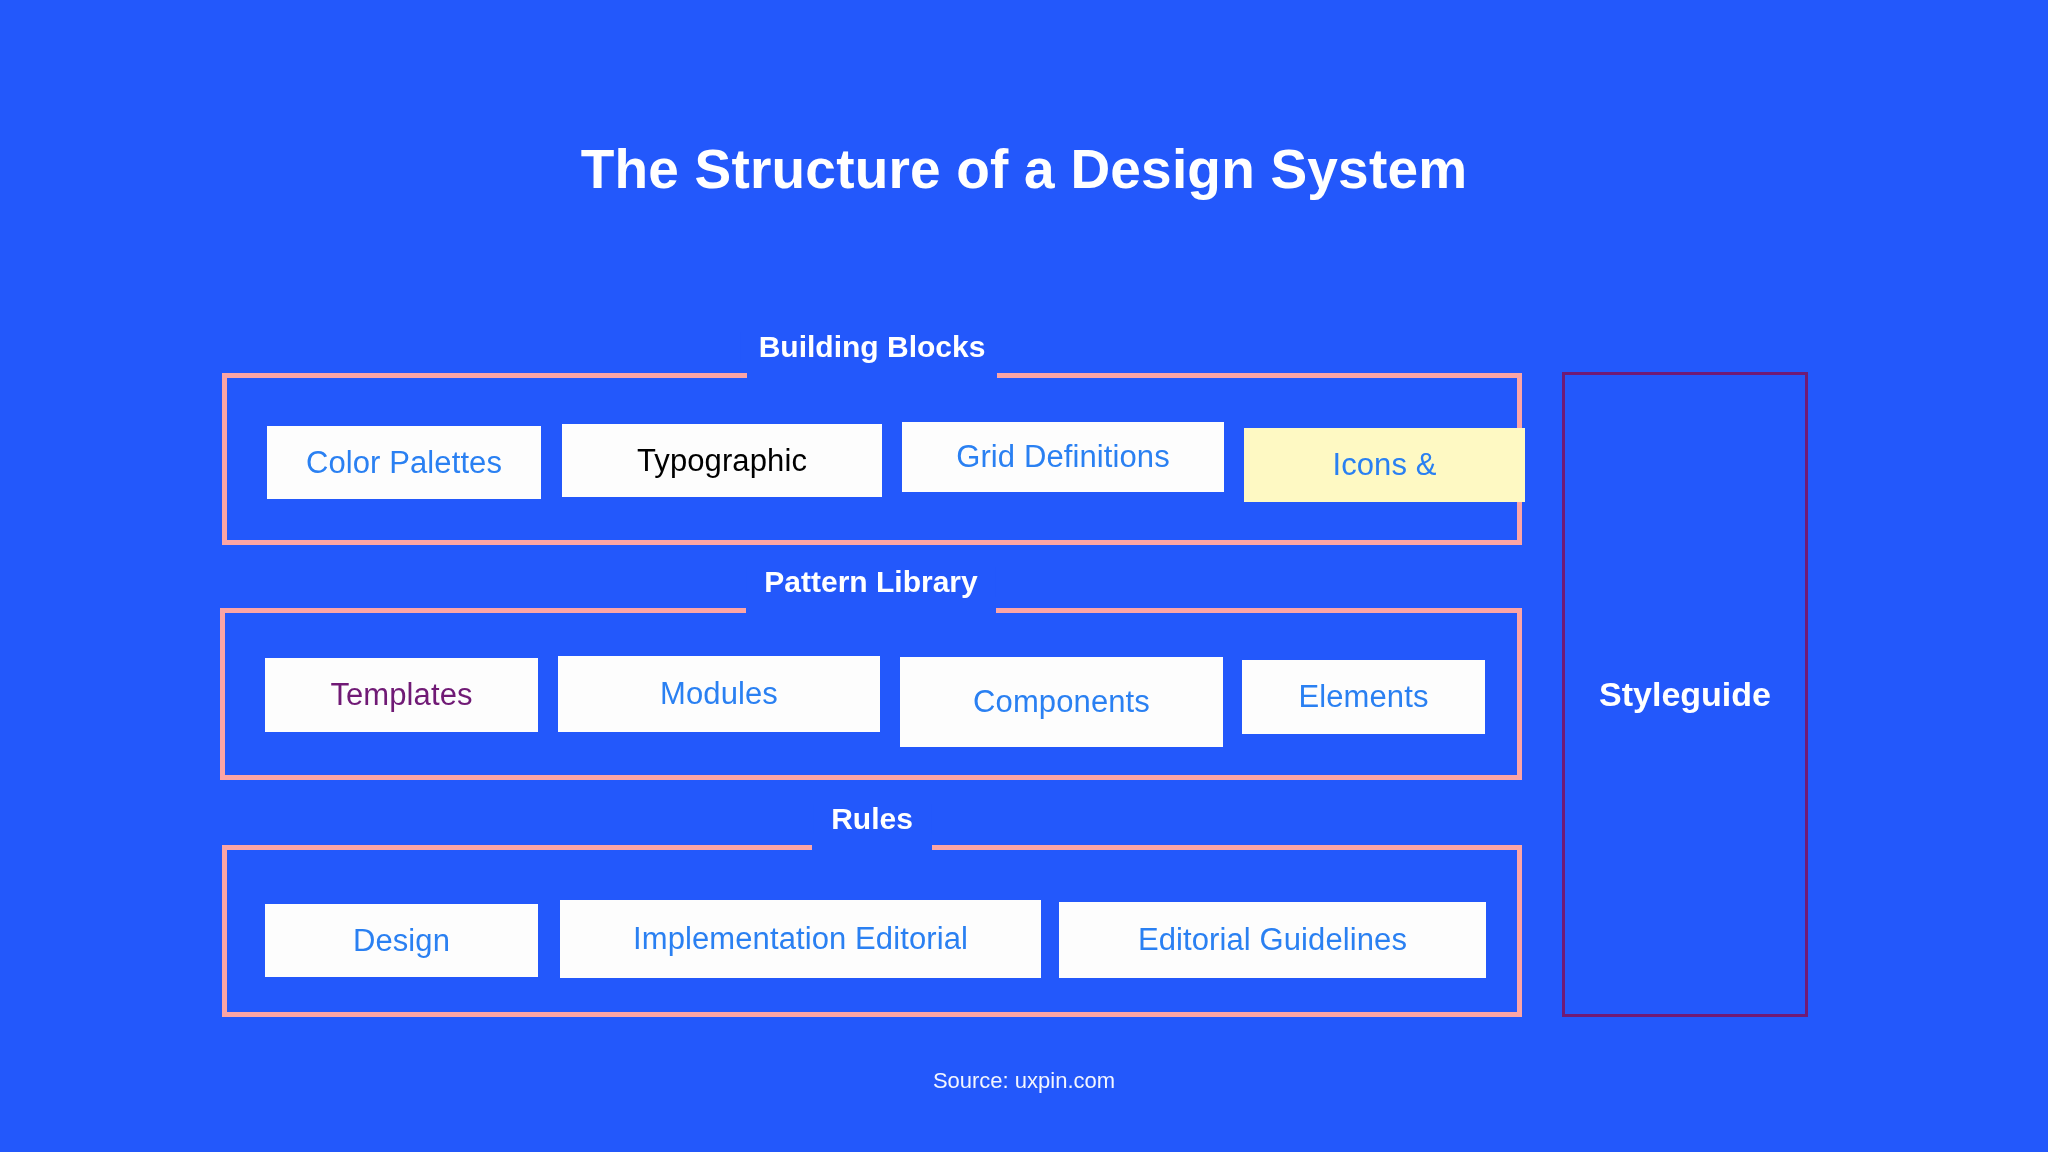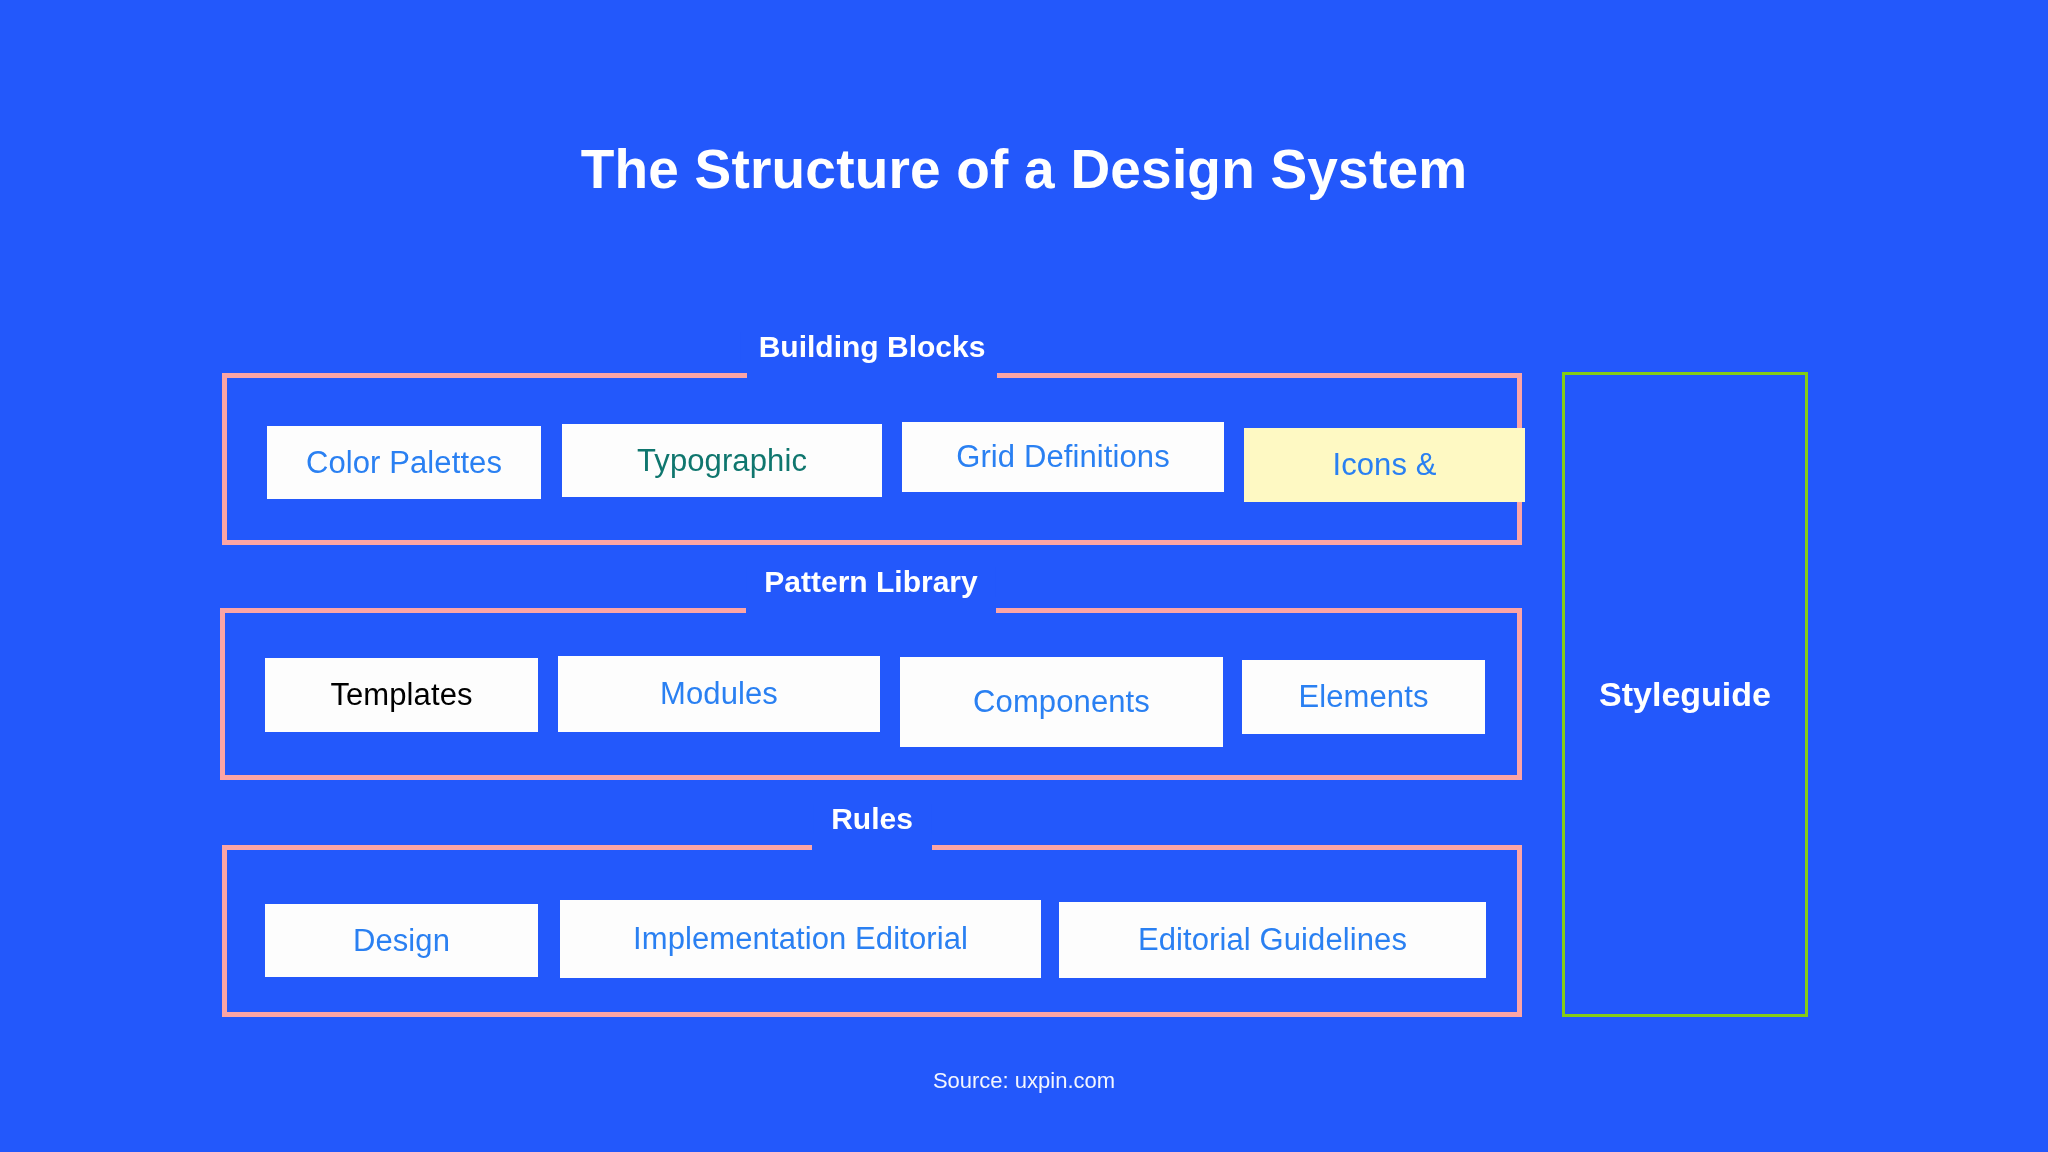--- a/index.html
+++ b/index.html
@@ -89,21 +89,21 @@
     font-size: 31px;
     font-weight: normal;
     white-space: nowrap;
     letter-spacing: 0.1px;
   }
 
   
   #styleguide-column {
     position: absolute;
     box-sizing: border-box;
-    border: 3px solid #84cc16;
+    border: 3px solid #701a75;
     display: flex;
     align-items: center;
     justify-content: center;
   }
   #styleguide-label {
     color: #ffffff;
     font-size: 34px;
     font-weight: bold;
     white-space: nowrap;
   }
@@ -127,30 +127,30 @@
 
   <h1 id="page-title" style="color: rgb(255, 255, 255);">The Structure of a Design System</h1>
 
   <div id="diagram">
 
   <div class="section" style="left: 222px; top: 373px; width: 1300px; height: 172px;">
         <div class="label-mask" style="width: 250px; background: rgb(35, 88, 251);"></div>
         <div class="section-label" style="background: rgb(35, 88, 251); color: rgb(255, 255, 255);">Building Blocks</div>
         <div class="boxes">
           <div class="chip" style="left: 40px; top: 48px; width: 274px; height: 73px; background: rgb(253, 253, 253); color: rgb(42, 128, 242);">Color Palettes</div>
-          <div class="chip" style="left: 335px; top: 46px; width: 320px; height: 73px; background: rgb(253, 253, 253); color: #0f766e;">Typographic</div>
+          <div class="chip" style="left: 335px; top: 46px; width: 320px; height: 73px; background: rgb(253, 253, 253); color: #000000;">Typographic</div>
           <div class="chip" style="left: 675px; top: 44px; width: 322px; height: 70px; background: rgb(253, 253, 253); color: rgb(42, 128, 242);">Grid Definitions</div>
           <div class="chip" style="left: 1017px; top: 50px; width: 281px; height: 74px; background: #fef9c3; color: rgb(42, 128, 242);">Icons &amp;</div>
         </div>
       </div>
       <div class="section" style="left: 220px; top: 608px; width: 1302px; height: 172px;">
         <div class="label-mask" style="width: 250px; background: rgb(35, 88, 251);"></div>
         <div class="section-label" style="background: rgb(35, 88, 251); color: rgb(255, 255, 255);">Pattern Library</div>
         <div class="boxes">
-          <div class="chip" style="left: 40px; top: 45px; width: 273px; height: 74px; background: rgb(253, 253, 253); color: #000000;">Templates</div>
+          <div class="chip" style="left: 40px; top: 45px; width: 273px; height: 74px; background: rgb(253, 253, 253); color: #701a75;">Templates</div>
           <div class="chip" style="left: 333px; top: 43px; width: 322px; height: 76px; background: rgb(253, 253, 253); color: rgb(42, 128, 242);">Modules</div>
           <div class="chip" style="left: 675px; top: 44px; width: 323px; height: 90px; background: rgb(253, 253, 253); color: rgb(42, 128, 242);">Components</div>
           <div class="chip" style="left: 1017px; top: 47px; width: 243px; height: 74px; background: rgb(253, 253, 253); color: rgb(42, 128, 242);">Elements</div>
         </div>
       </div>
       <div class="section" style="left: 222px; top: 845px; width: 1300px; height: 172px;">
         <div class="label-mask" style="width: 120px; background: rgb(35, 88, 251);"></div>
         <div class="section-label" style="background: rgb(35, 88, 251); color: rgb(255, 255, 255);">Rules</div>
         <div class="boxes">
           <div class="chip" style="left: 38px; top: 54px; width: 273px; height: 73px; background: rgb(253, 253, 253); color: rgb(42, 128, 242);">Design</div>

